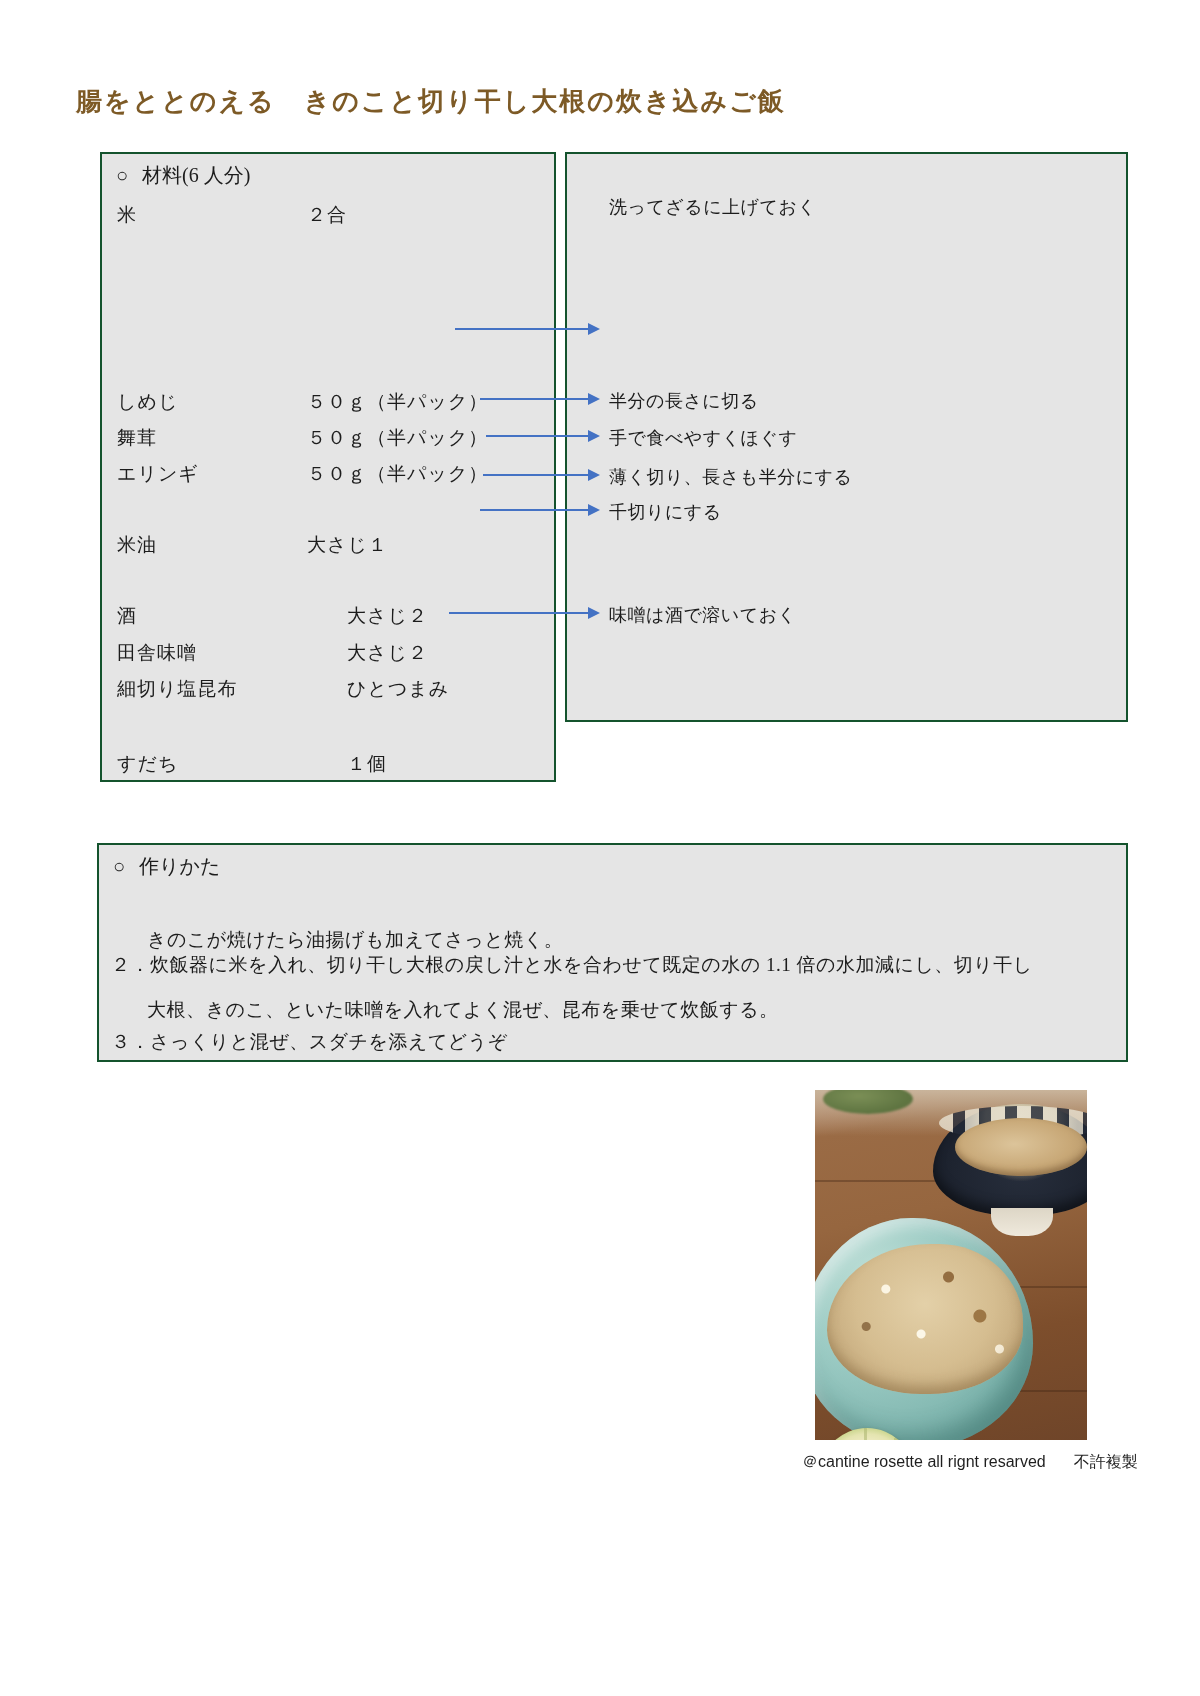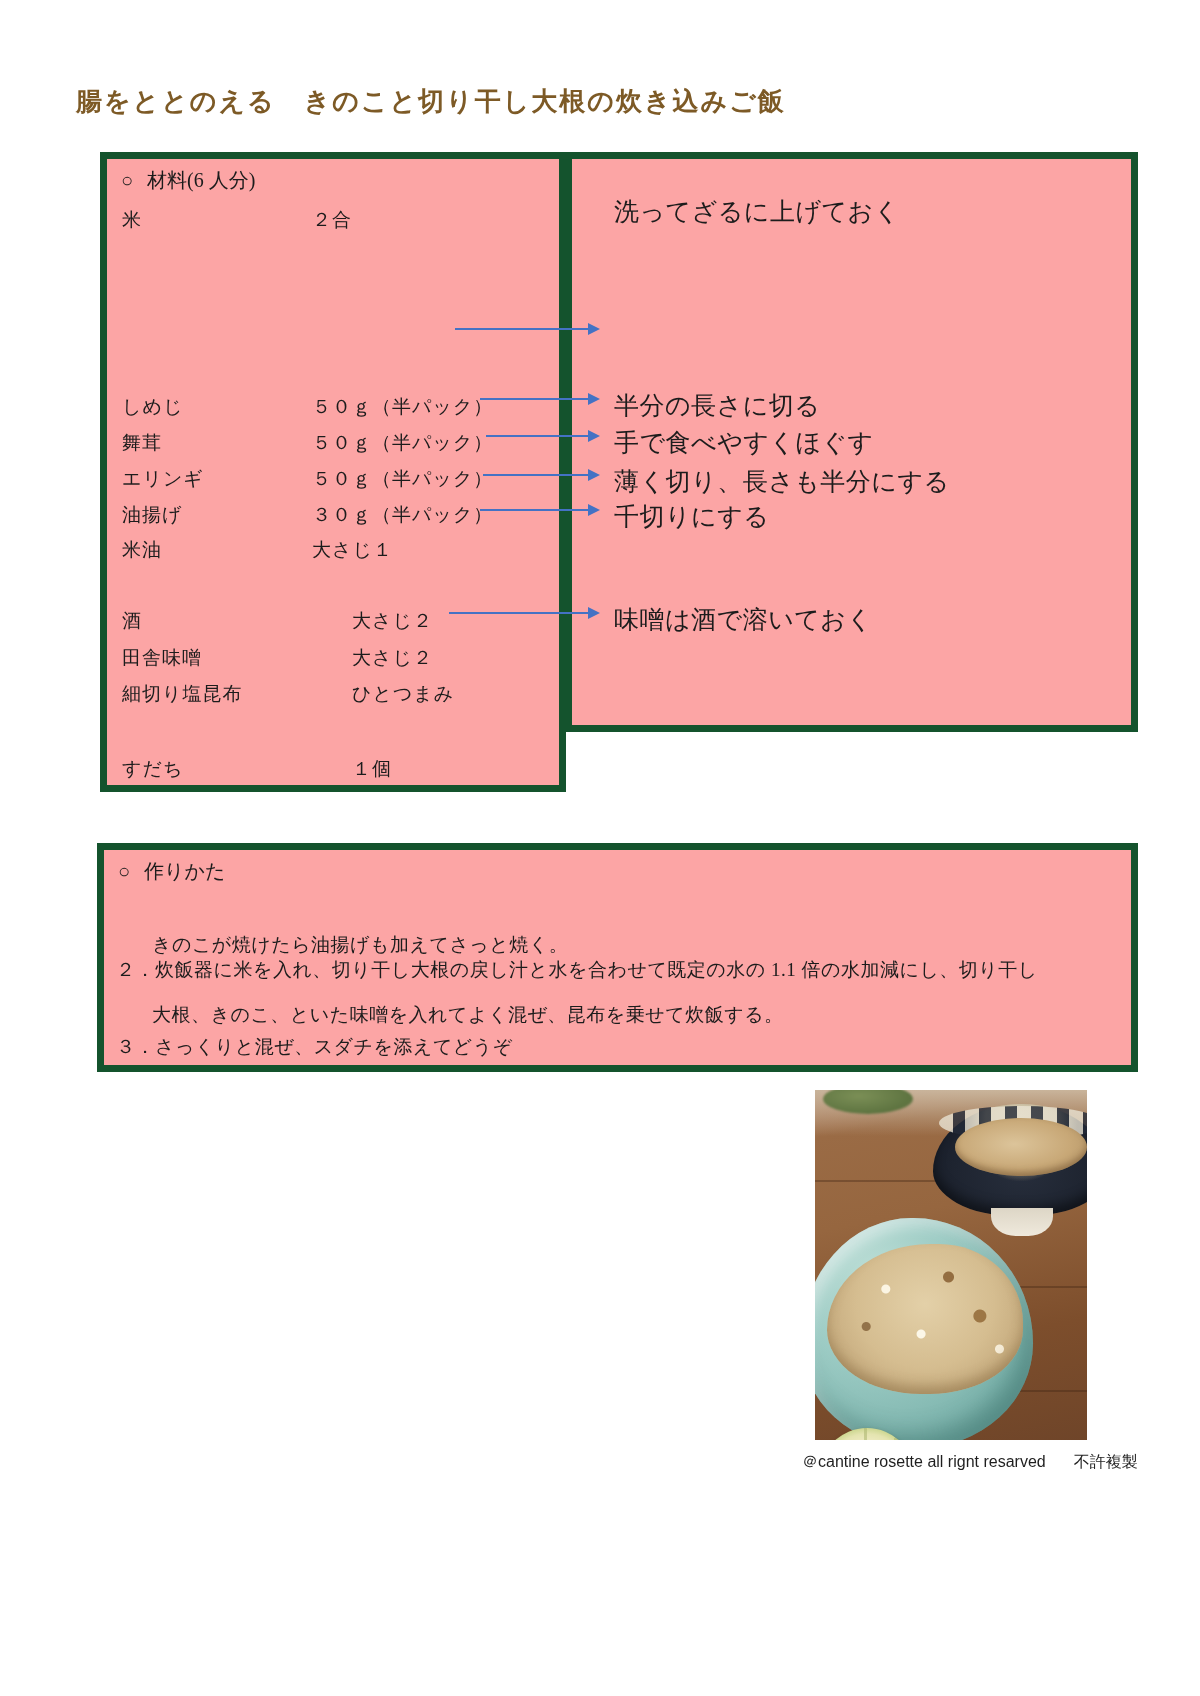--- a/index.html
+++ b/index.html
@@ -12,40 +12,40 @@
     overflow:hidden;
     margin-left:12px;
   }
   
   .title{
     position:absolute;left:64px;top:84px;
     font-size:26px;font-weight:bold;color:#7d5a26;
     letter-spacing:2px;white-space:nowrap;
   }
   
-  .box{position:absolute;border:7px solid #14532d;background:#fca5a5;}
+  .box{position:absolute;border:2px solid #14532d;background:#e5e5e5;}
   #ingredients-box{left:88px;top:152px;width:452px;height:626px;}
   #notes-box{left:553px;top:152px;width:559px;height:566px;}
   #steps-box{left:85px;top:843px;width:1027px;height:215px;}
 
   .box-header{
     position:absolute;left:14px;top:8px;
     font-size:20px;white-space:nowrap;
   }
   .bullet{display:inline-block;margin-right:14px;}
 
   
   .ing-row{position:absolute;left:0;width:100%;height:26px;line-height:26px;font-size:19px;}
   .ing-name{position:absolute;left:15px;white-space:nowrap;letter-spacing:1px;}
   .ing-amount{position:absolute;white-space:nowrap;letter-spacing:1px;}
   .ing-amount.g1{left:205px;}
   .ing-amount.g2{left:245px;}
 
   
-  .note{position:absolute;left:42px;font-size:25px;line-height:34px;letter-spacing:0.5px;}
+  .note{position:absolute;left:42px;font-size:18px;line-height:34px;letter-spacing:0.5px;}
   .note.nowrap{white-space:nowrap;}
   .note.wrap{width:448px;}
 
   
   .arrow{position:absolute;height:12px;pointer-events:none;}
   .arrow .shaft{position:absolute;left:0;right:8px;top:5px;height:2px;background:#4472c4;}
   .arrow .head{
     position:absolute;right:0;top:0;width:0;height:0;
     border-left:12px solid #4472c4;
     border-top:6px solid transparent;
@@ -159,24 +159,20 @@
       <span class="ing-amount g1">５０ｇ（半パック）</span>
     </div>
     <div class="ing-row" style="top:271px">
       <span class="ing-name">舞茸</span>
       <span class="ing-amount g1">５０ｇ（半パック）</span>
     </div>
     <div class="ing-row" style="top:307px">
       <span class="ing-name">エリンギ</span>
       <span class="ing-amount g1">５０ｇ（半パック）</span>
     </div>
-    <div class="ing-row" style="top:343px">
-      <span class="ing-name">油揚げ</span>
-      <span class="ing-amount g1">３０ｇ（半パック）</span>
-    </div>
     <div class="ing-row" style="top:378px">
       <span class="ing-name">米油</span>
       <span class="ing-amount g1">大さじ１</span>
     </div>
     <div class="ing-row" style="top:449px">
       <span class="ing-name">酒</span>
       <span class="ing-amount g2">大さじ２</span>
     </div>
     <div class="ing-row" style="top:486px">
       <span class="ing-name">田舎味噌</span>

